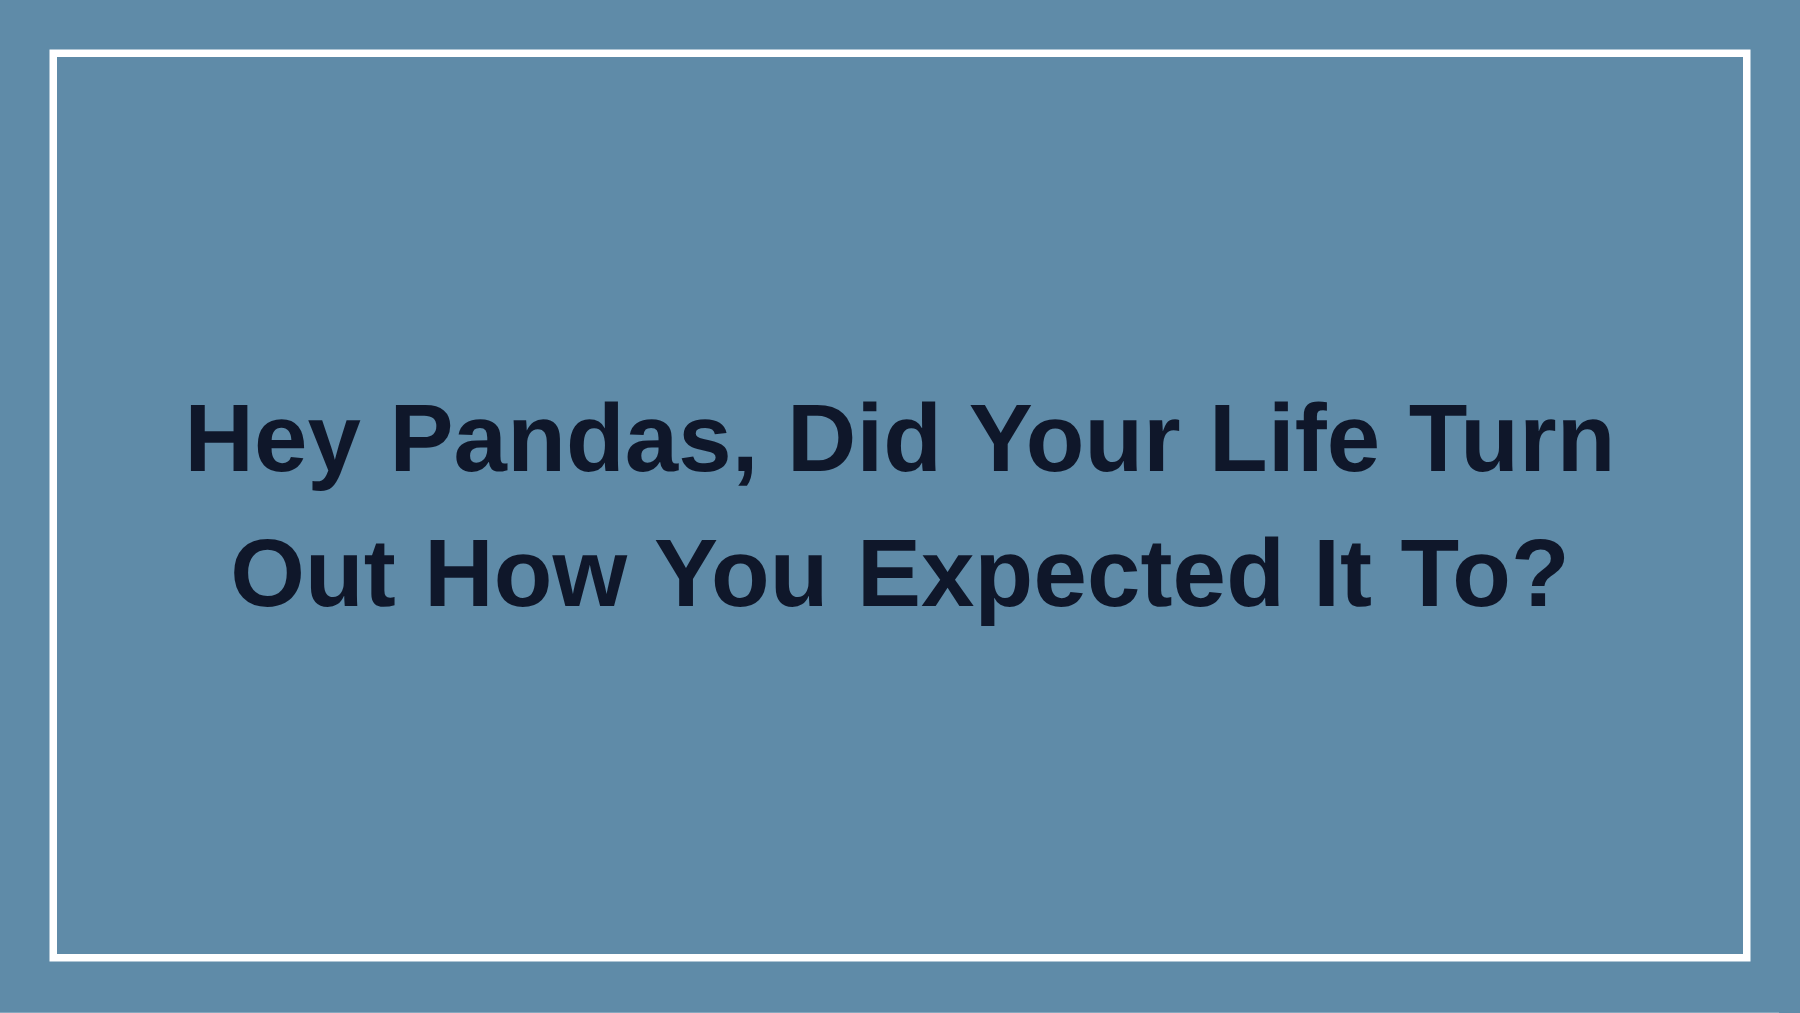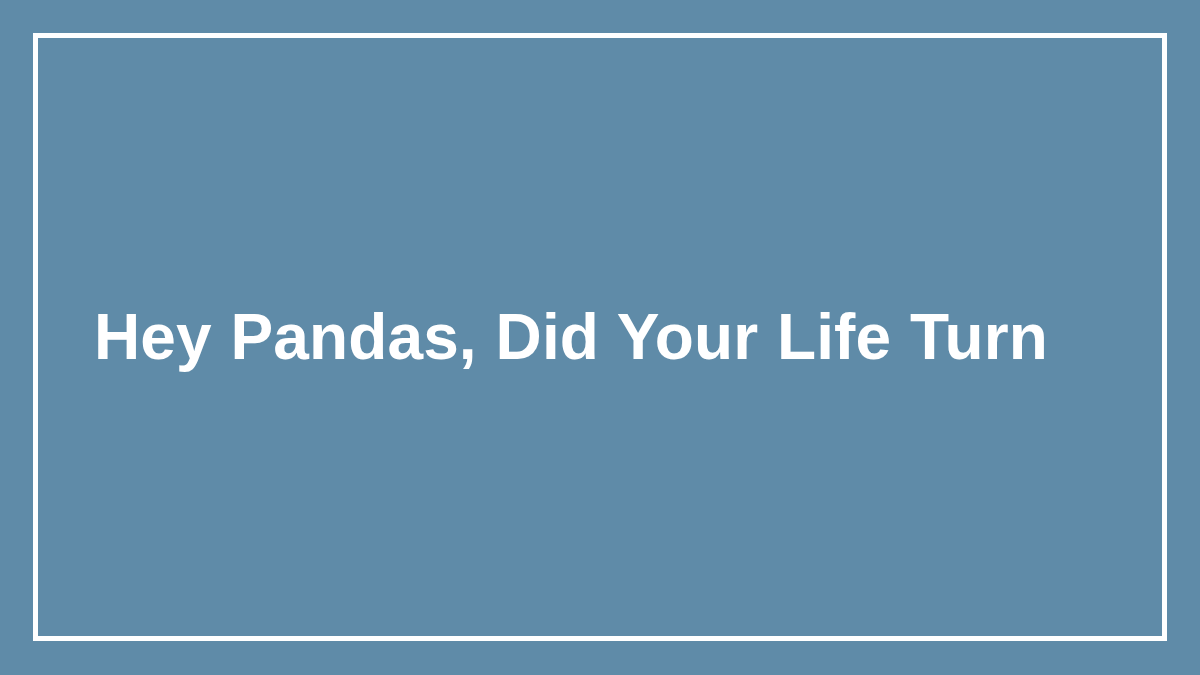--- a/index.html
+++ b/index.html
@@ -46,22 +46,22 @@
     flex-direction: column;
     align-items: center;
     justify-content: center;
     padding: 0 56px;
     box-sizing: border-box;
   }
 
   .headline {
     margin: 0;
     width: 100%;
-    text-align: left;
-    color: #ffffff;
+    text-align: center;
+    color: #0f172a;
     font-size: 64px;
     font-weight: 700;
     line-height: 90px;
     letter-spacing: 0.1px;
     word-spacing: 1px;
     -webkit-font-smoothing: antialiased;
   }
 
   .headline-line {
     display: block;
@@ -72,17 +72,18 @@
 <body>
 
 <div class="poster-canvas">
 
   <div class="poster-frame">
 
     <div class="headline-block">
 
       <h1 class="headline">
         <span class="headline-line">Hey Pandas, Did Your Life Turn</span>
+        <span class="headline-line">Out How You Expected It To?</span>
       </h1>
 
     </div>
   </div>
 </div>
 
 </body></html>

